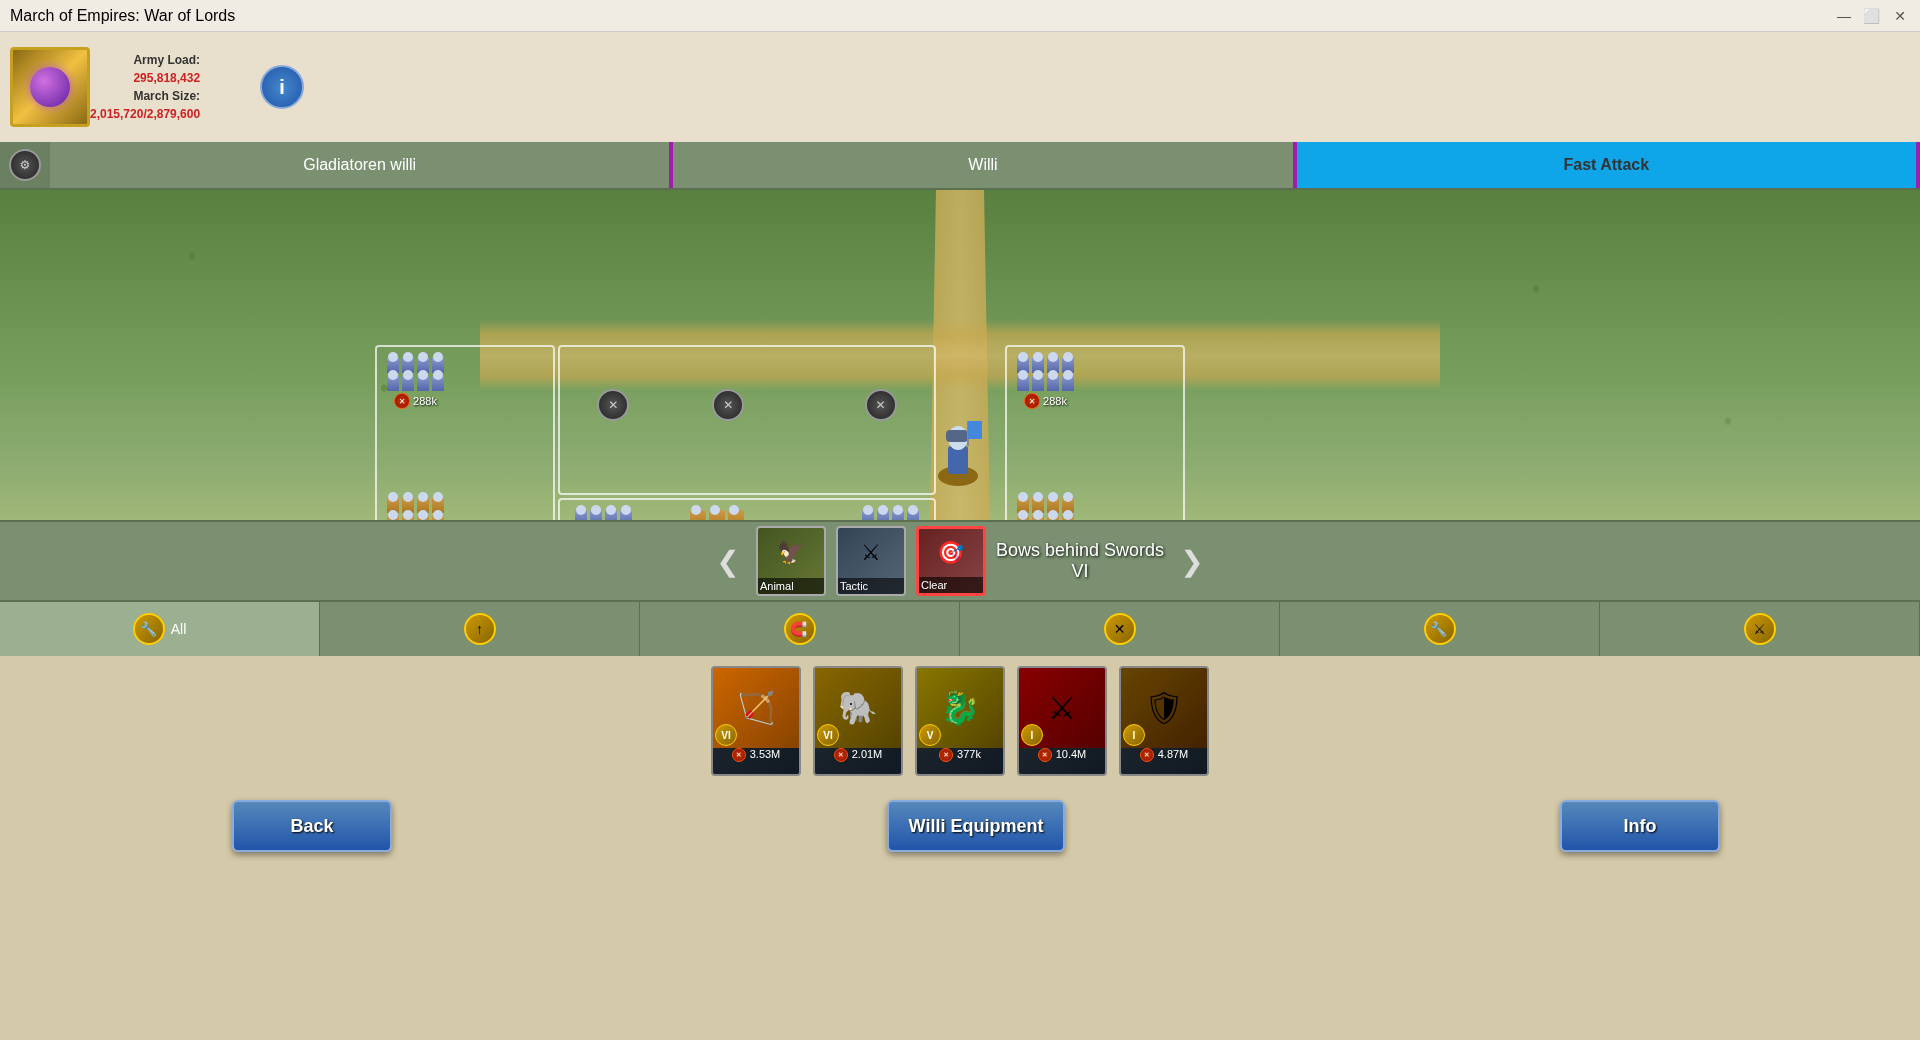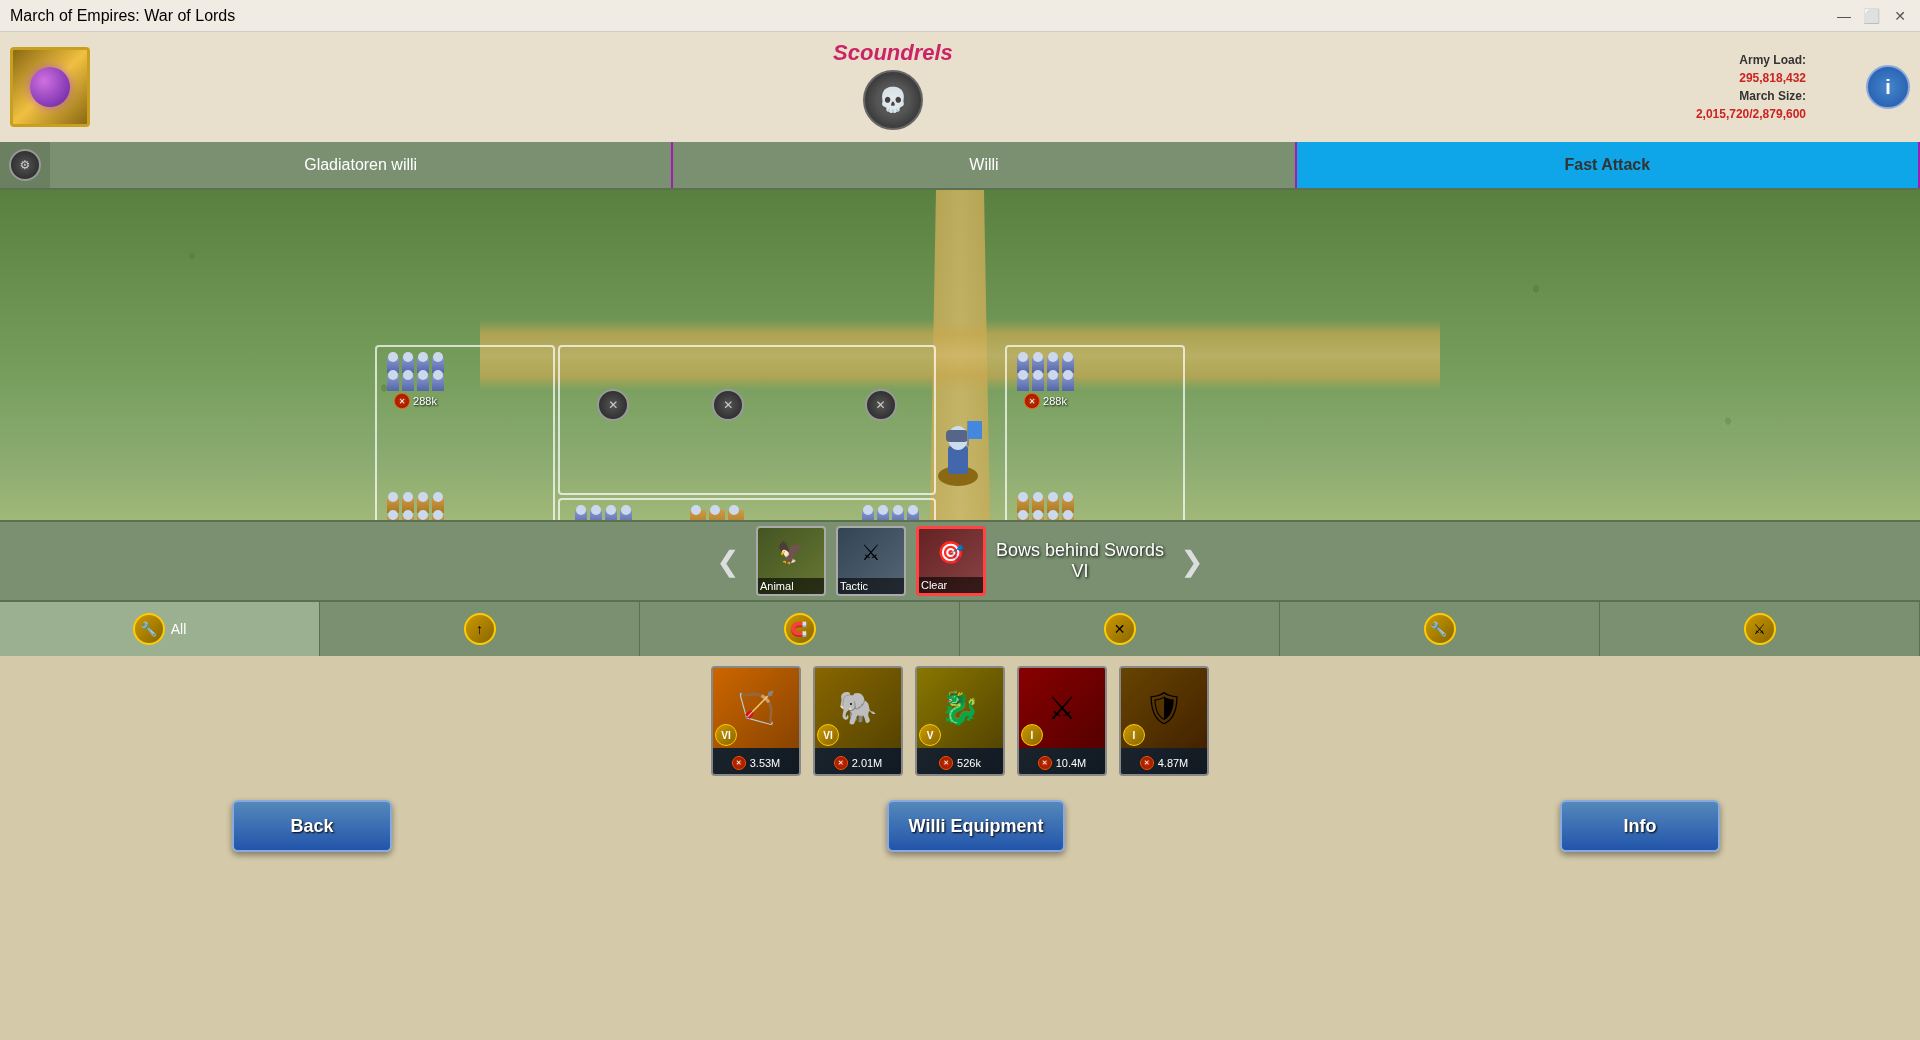--- a/index.html
+++ b/index.html
@@ -143,21 +143,21 @@
     }
 
     .tab {
       flex: 1;
       display: flex;
       align-items: center;
       justify-content: center;
       color: #fff;
       font-size: 16px;
       cursor: pointer;
-      border-right: 2px solid #a21caf;
+      border-right: 4px solid #a21caf;
       background: #7a9070;
     }
 
     .tab.active {
       background: #0ea5e9;
       color: #333;
       font-weight: bold;
     }
 
     
@@ -353,21 +353,21 @@
       color: #fff;
       font-size: 10px;
       font-weight: bold;
       border: 1px solid #ffcc00;
     }
 
     .troop-card-info {
       height: 30px;
       background: rgba(0,0,0,0.5);
       display: flex;
-      align-items: center;
+      align-items: flex-start;
       justify-content: center;
       gap: 4px;
     }
 
     .troop-card-count {
       color: #fff;
       font-size: 11px;
     }
 
     
@@ -494,26 +494,20 @@
     <div class="title-btn">⬜</div>
     <div class="title-btn">✕</div>
   </div>
 </div>
 
 <div id="top-section">
   <div id="player-avatar">
     <div class="avatar-orb"></div>
   </div>
 
-  <div id="center-title">
-    <div id="march-title">Scoundrels</div>
-    <div id="march-icon">
-      <span style="font-size:24px;">💀</span>
-    </div>
-  </div>
 
   <div id="army-info">
     <div>
       <span class="label">Army Load:</span>
     </div>
     <div>
       <span class="value">295,818,432</span>
     </div>
     <div>
       <span class="label">March Size:</span>
@@ -751,21 +745,21 @@
     </div>
   </div>
 
   <div class="troop-card">
     <div class="troop-card-bg bg3">
       🐉
       <div class="troop-card-level">V</div>
     </div>
     <div class="troop-card-info">
       <div class="bf-badge-icon bf-badge-red" style="width:14px;height:14px;font-size:7px;">✕</div>
-      <span class="troop-card-count">526k</span>
+      <span class="troop-card-count">377k</span>
     </div>
   </div>
 
   <div class="troop-card">
     <div class="troop-card-bg bg4">
       ⚔
       <div class="troop-card-level">I</div>
     </div>
     <div class="troop-card-info">
       <div class="bf-badge-icon bf-badge-red" style="width:14px;height:14px;font-size:7px;">✕</div>

